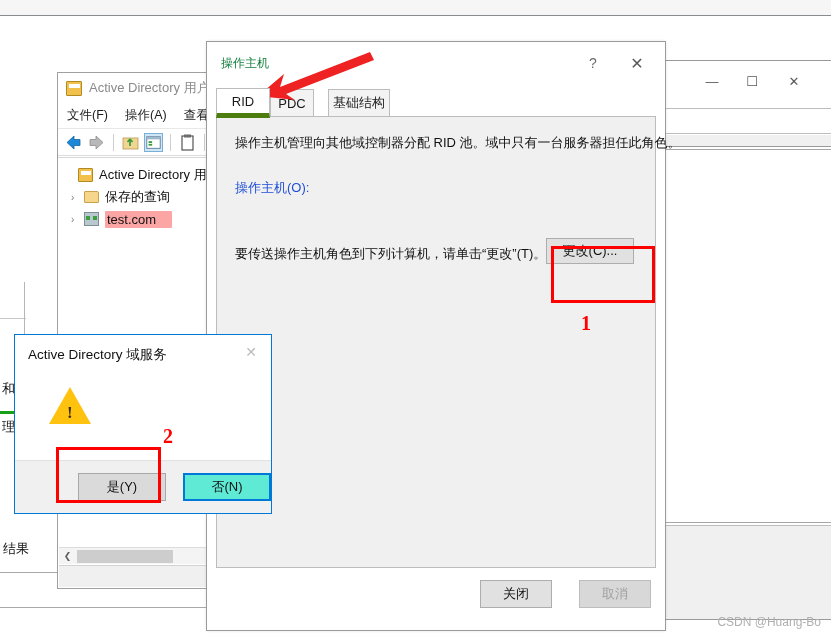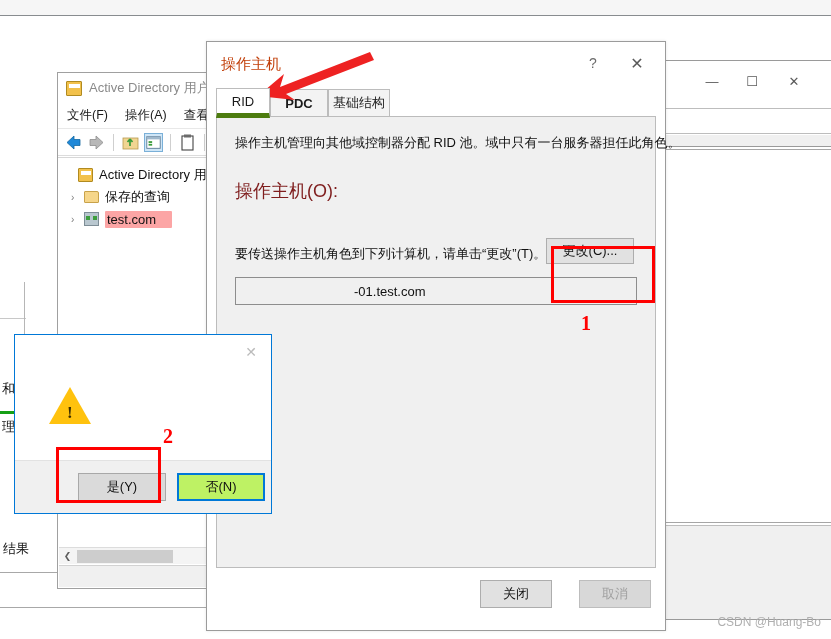--- a/index.html
+++ b/index.html
@@ -182,22 +182,22 @@
   .opm {
     position: absolute; left: 206px; top: 41px; width: 460px; height: 590px;
     background: #ffffff; border: 1px solid #9b9b9b;
     box-shadow: 0 0 3px rgba(0,0,0,0.10);
   }
   .opm-titlebar {
     position: absolute; left: 0; top: 0; right: 0; height: 44px;
     background: #ffffff;
   }
   .opm-title {
-    position: absolute; left: 14px; top: 13px; font-size: 15px;
-    color: #c2410c; white-space: nowrap; font-family: Liberation Serif, serif;
+    position: absolute; left: 14px; top: 13px; font-size: 12px;
+    color: #15803d; white-space: nowrap; font-family: Liberation Serif, serif;
   }
   .opm-help {
     position: absolute; right: 56px; top: 8px; width: 32px; height: 26px;
     display: flex; align-items: center; justify-content: center;
     font-size: 14px; color: #6b6b6b;
   }
   .opm-close {
     position: absolute; right: 10px; top: 8px; width: 36px; height: 26px;
     display: flex; align-items: center; justify-content: center;
     font-size: 16px; color: #5a5a5a;
@@ -217,21 +217,21 @@
   }
   .opm-page {
     position: absolute; left: 9px; top: 74px; right: 9px; bottom: 62px;
     background: #f0f0f0; border: 1px solid #bcbcbc;
   }
   .opm-desc {
     position: absolute; left: 18px; top: 16px; right: 16px;
     font-size: 13px; color: #111; line-height: 20px; white-space: nowrap;
   }
   .opm-label {
-    position: absolute; left: 18px; top: 62px; font-size: 18px; color: #7f1d1d;
+    position: absolute; left: 18px; top: 62px; font-size: 13px; color: #1d4ed8;
   }
   .opm-field {
     position: absolute; left: 18px; top: 83px; right: 18px; height: 26px;
     background: #f0f0f0; border: 1px solid #a2a2a2;
     display: flex; align-items: center; padding-left: 6px;
     font-size: 13px; color: #111;
   }
   .opm-transfer-text {
     position: absolute; left: 18px; top: 128px; font-size: 13px; color: #111;
     white-space: nowrap;
@@ -299,21 +299,21 @@
   }
   .cbtn {
     position: absolute; top: 12px; width: 88px; height: 28px;
     display: flex; align-items: center; justify-content: center;
     font-size: 13px; color: #111;
   }
   .btn-yes {
     left: 63px; background: #dadada; border: 1px solid #a8a8a8;
   }
   .btn-no {
-    left: 162px; background: #bef264; border: 2px solid #0078d7;
+    left: 168px; background: #5eead4; border: 2px solid #0078d7;
   }
 
   
   .anno-box {
     position: absolute; border: 3px solid #ff0000; pointer-events: none;
   }
   .anno-num {
     position: absolute; color: #ff0000; font-size: 20px; font-weight: bold;
     font-family: "Liberation Serif", serif;
   }
@@ -432,42 +432,40 @@
 
   <div class="opm">
     <div class="opm-titlebar">
       <span class="opm-title">操作主机</span>
       <span class="opm-help">?</span>
       <span class="opm-close">✕</span>
     </div>
 
     <div class="opm-tabstrip">
       <div class="tab active" style="left:0px; width:54px;">RID</div>
-      <div class="tab" style="left:54px; width:58px;font-weight:bold;">PDC</div>
+      <div class="tab" style="left:54px; width:44px;">PDC</div>
       <div class="tab" style="left:112px; width:62px;">基础结构</div>
     </div>
 
     <div class="opm-page">
       <div class="opm-desc">操作主机管理向其他域控制器分配 RID 池。域中只有一台服务器担任此角色。</div>
       <div class="opm-label">操作主机(O):</div>
       <div class="opm-transfer-text">要传送操作主机角色到下列计算机，请单击“更改”(T)。</div>
       <div class="opm-change-btn">更改(C)...</div>
-      <div class="opm-field2">
-        <span class="fld2text">-01.test.com</span>
-      </div>
     </div>
 
     <div class="opm-footer-btn btn-close-dlg">关闭</div>
     <div class="opm-footer-btn btn-cancel-dlg">取消</div>
   </div>
 
   <div class="anno-box" style="left:551px; top:246px; width:104px; height:57px;"></div>
   <div class="anno-num" style="left:581px; top:312px;">1</div>
 
   <div class="confirm">
+    <div class="confirm-title">Active Directory 域服务</div>
     <div class="confirm-close">✕</div>
     <div class="confirm-body"></div>
     <div class="warn-tri"></div>
     <div class="warn-bang">!</div>
     <div class="confirm-footer">
       <div class="cbtn btn-yes">是(Y)</div>
       <div class="cbtn btn-no">否(N)</div>
     </div>
   </div>
 

